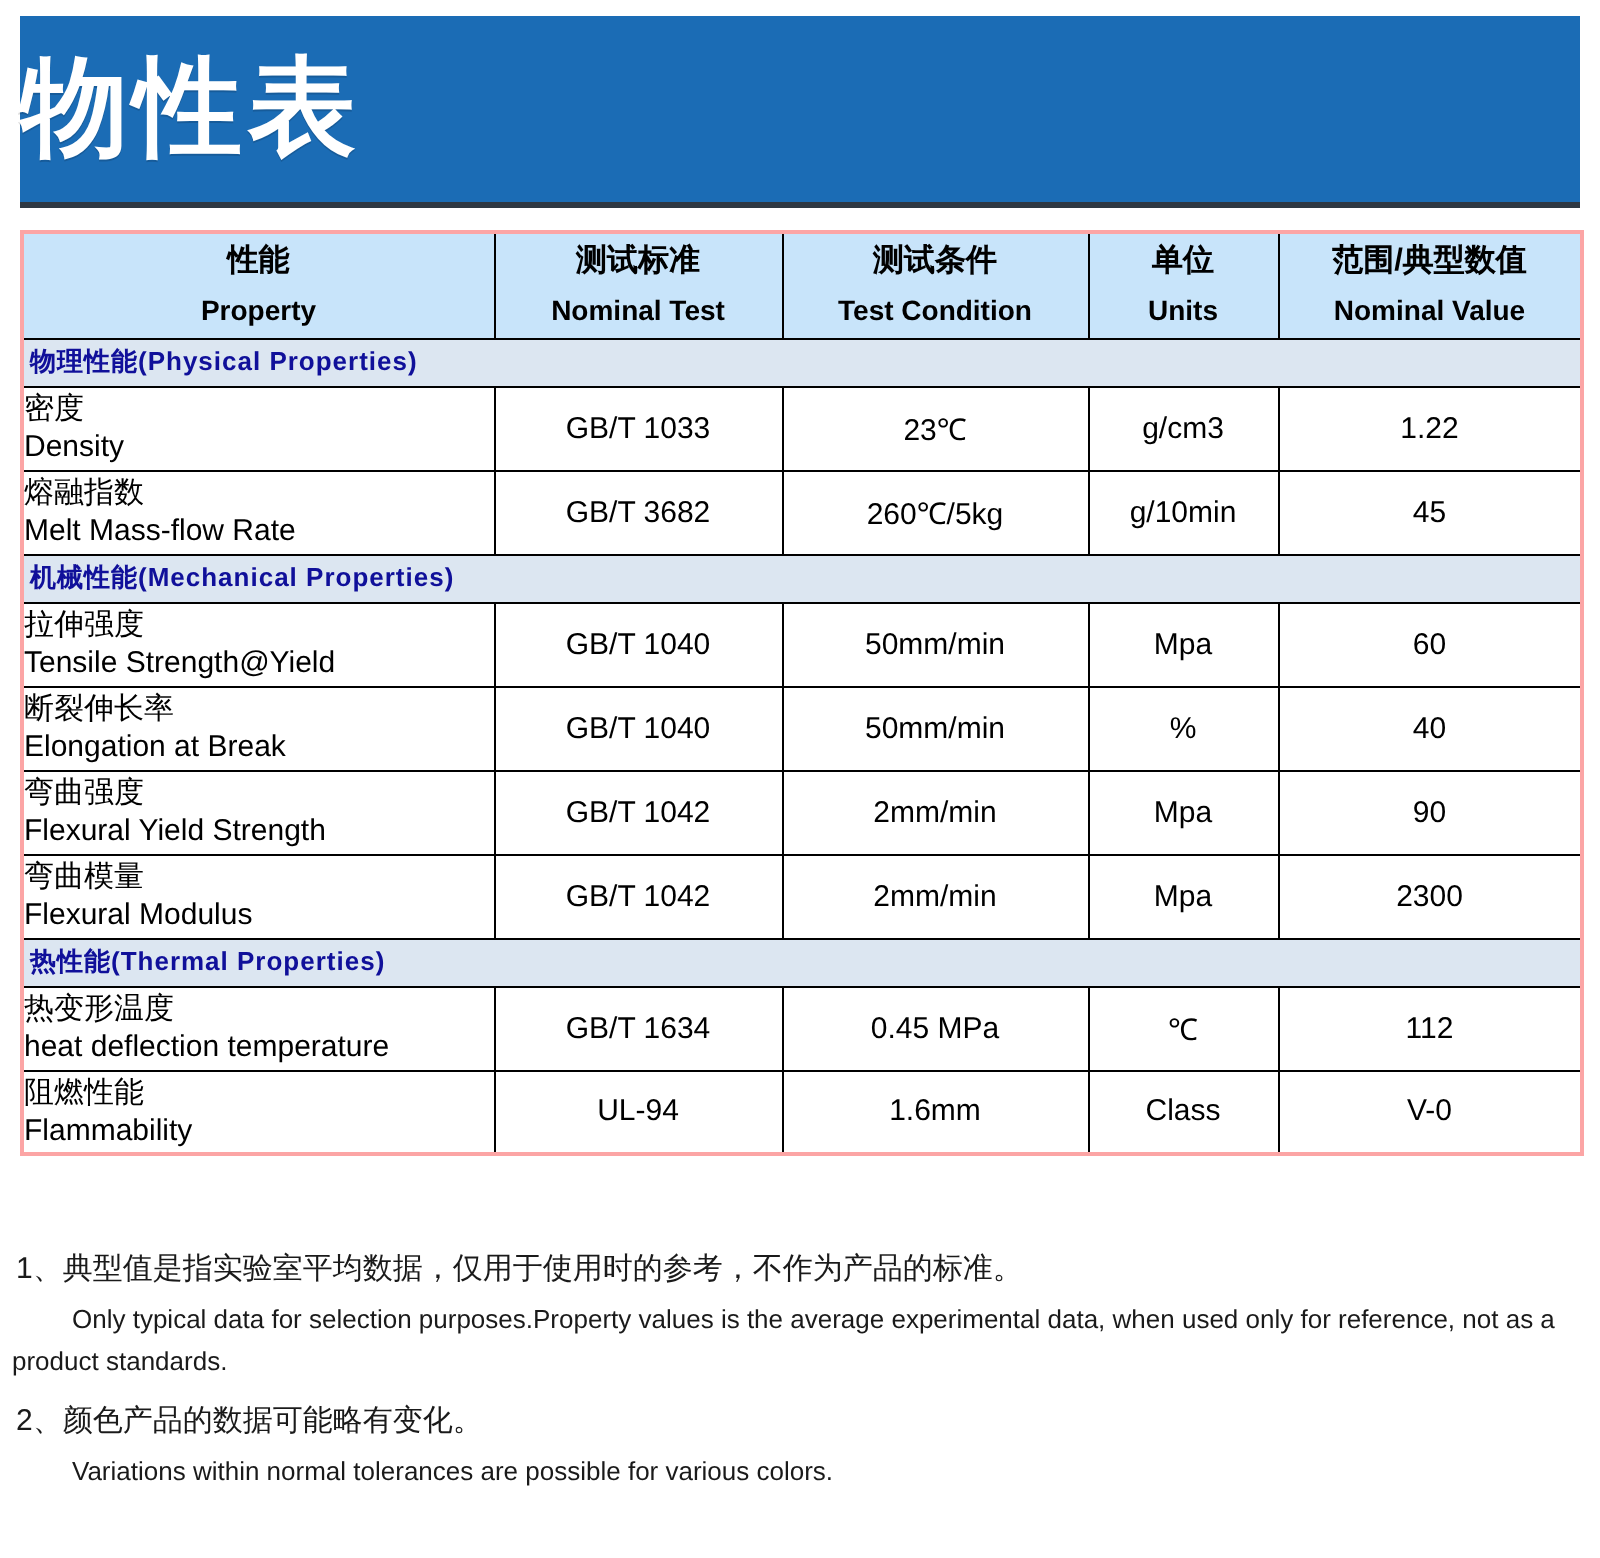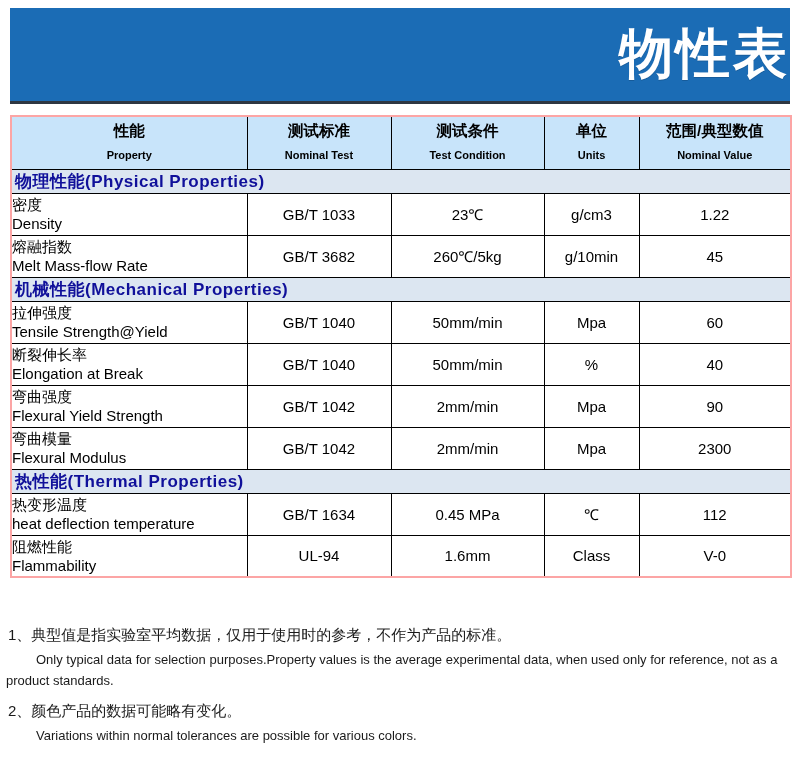--- a/index.html
+++ b/index.html
@@ -9,21 +9,21 @@
     font-family: "Liberation Sans", sans-serif;
     color: #000;
   }
   .page { width: 800px; height: 779px; position: relative; overflow: hidden; }
 
   
   .banner {
     position: absolute; left: 10px; top: 8px; width: 780px; height: 96px;
     background: #1b6cb5;
     border-bottom: 3px solid #2e3742;
-    display: flex; align-items: center; justify-content: flex-end;
+    display: flex; align-items: center; justify-content: flex-start;
   }
   .banner-title {
     color: #ffffff; font-size: 54px; font-weight: bold; letter-spacing: 3px;
     text-shadow: 0 1px 0 rgba(0,0,0,0.15);
   }
 
   
   table.props {
     position: absolute; left: 10px; top: 115px; width: 780px;
     border-collapse: collapse; table-layout: fixed;
@@ -36,27 +36,27 @@
   }
   thead th {
     background: #c8e4fa;
     height: 53px;
     font-weight: bold;
     text-align: center;
     vertical-align: middle;
     line-height: 24px;
   }
   th .h-zh { font-size: 15.5px; }
-  th .h-en { font-size: 11px; }
+  th .h-en { font-size: 14px; }
   tr.section-row td {
     background: #dce6f1;
     height: 24px;
     color: #10109a;
     font-weight: bold;
-    font-size: 17px;
+    font-size: 13px;
     padding-left: 3px;
     letter-spacing: 0.5px;
   }
   tr.data-row td { height: 42px; background: #ffffff; vertical-align: middle; }
   td.c-prop { text-align: left; padding: 1px 2px 1px 0; line-height: 19px; }
   td.c-mid { text-align: center; }
   .p-zh { font-size: 15px; }
   .p-en { font-size: 15px; }
 
   

